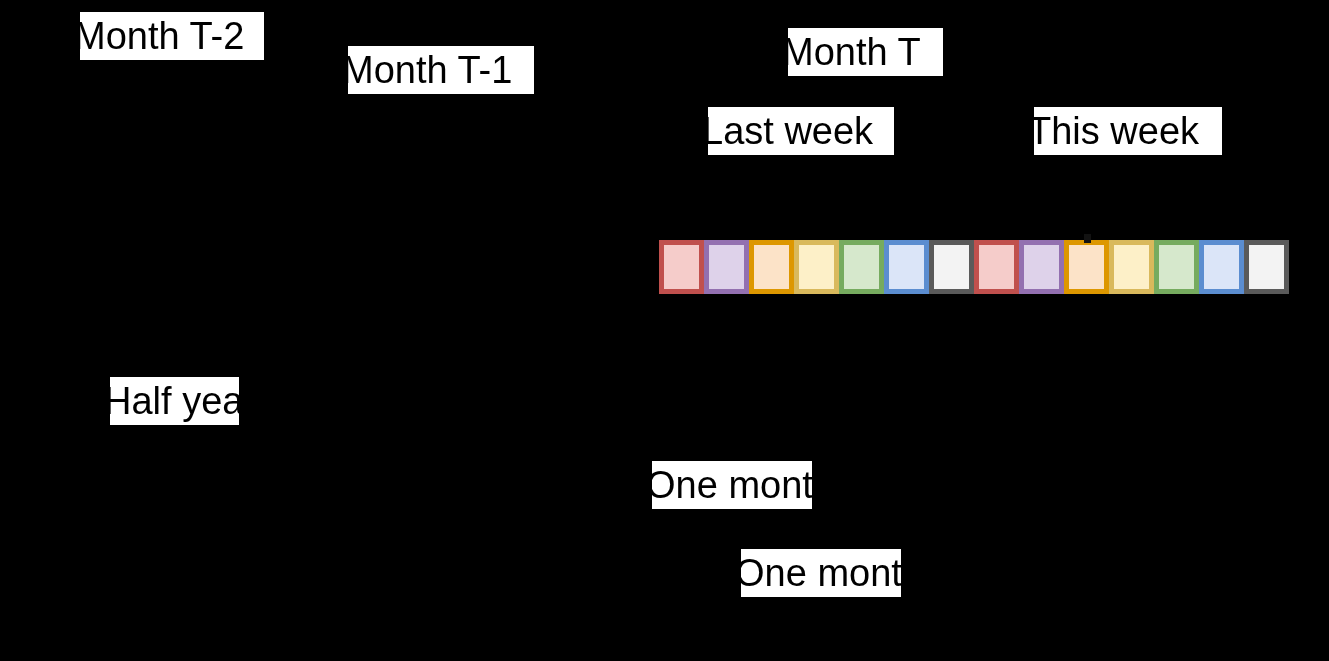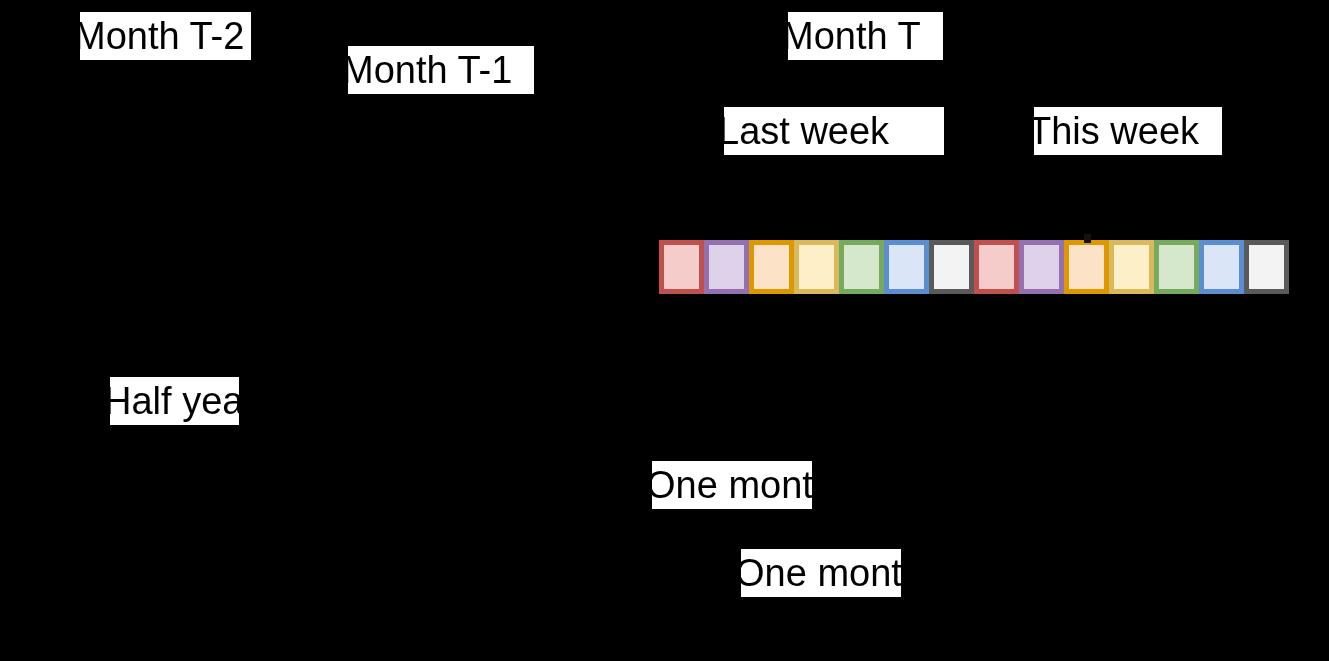--- a/index.html
+++ b/index.html
@@ -70,24 +70,24 @@
     height: 9px;
     background: #121212;
   }
 </style>
 </head>
 <body>
 
 <div id="canvas">
 
   <div id="labels-layer">
-      <div class="label" style="left: 80px; top: 12px; width: 171px;"><span>Month T-2</span></div>
+      <div class="label" style="left: 80px; top: 12px; width: 184px;"><span>Month T-2</span></div>
       <div class="label" style="left: 348px; top: 14px; width: 186px; margin-top: 32px;"><span>Month T-1</span></div>
-      <div class="label" style="left: 788px; top: 12px; width: 155px;"><span>Month T</span></div>
-      <div class="label" style="left: 724px; top: 107px; width: 220px;"><span>Last week</span></div>
+      <div class="label" style="left: 788px; top: 28px; width: 155px;"><span>Month T</span></div>
+      <div class="label" style="left: 708px; top: 107px; width: 186px;"><span>Last week</span></div>
       <div class="label" style="left: 1034px; top: 107px; width: 188px;"><span>This week</span></div>
       <div class="label" style="left: 110px; top: 377px; width: 129px;"><span>Half year</span></div>
       <div class="label" style="left: 652px; top: 461px; width: 160px;"><span>One month</span></div>
       <div class="label" style="left: 741px; top: 549px; width: 160px;"><span>One month</span></div>
     </div>
 
   <div id="blocks-row" style="left: 659px; top: 240px;">
       <div class="week">
         <div class="day-block" style="width: 45px; height: 54px; border-width: 5px; border-color: rgb(192, 80, 77); background: rgb(245, 204, 202);"></div>
         <div class="day-block" style="width: 45px; height: 54px; border-width: 5px; border-color: rgb(147, 112, 176); background: rgb(222, 210, 234);"></div>

